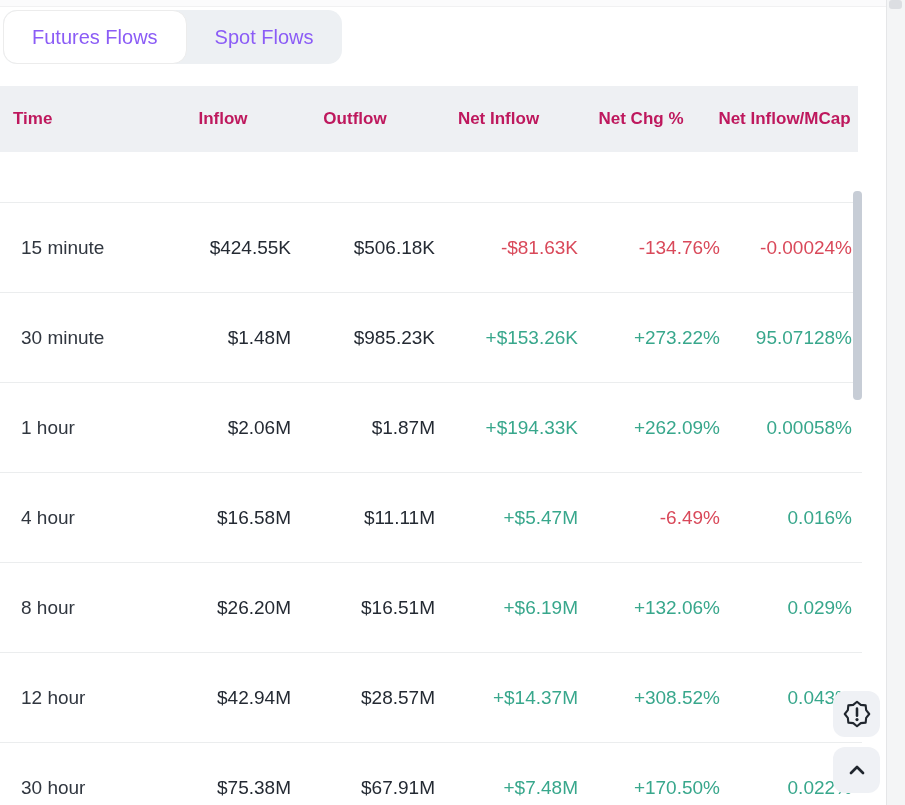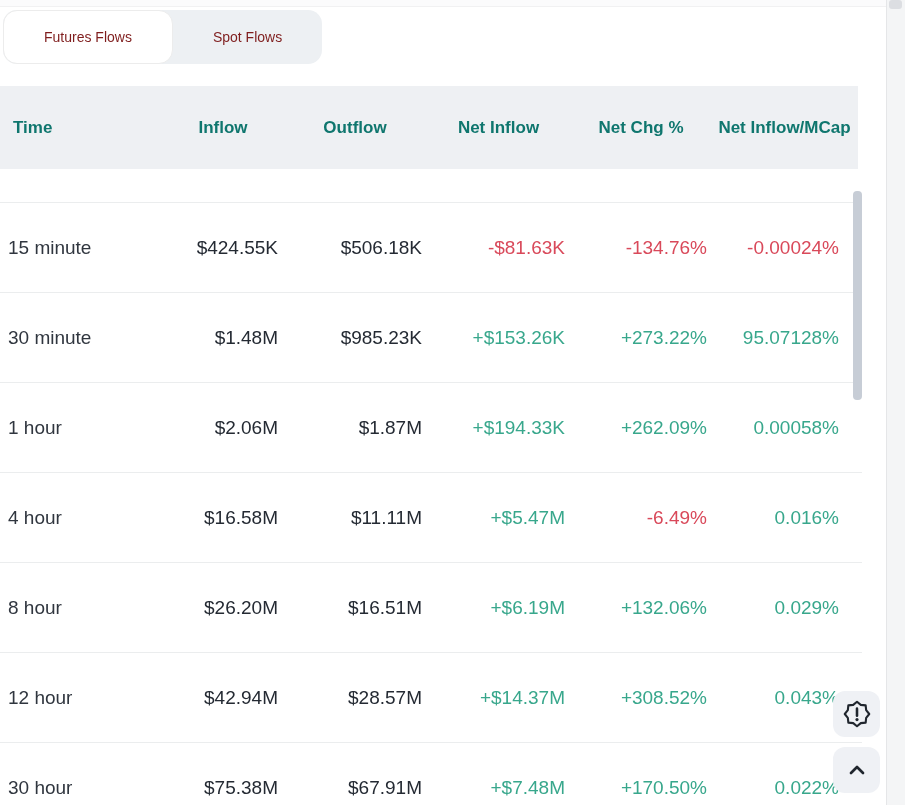--- a/index.html
+++ b/index.html
@@ -7,36 +7,36 @@
     font-family:"Liberation Sans","DejaVu Sans",sans-serif; }
   .stage { position:relative; width:905px; height:805px; background:#fff; }
 
   
   .top-strip { position:absolute; left:0; top:0; width:905px; height:7px;
     background:#fbfbfc; border-bottom:1px solid #f1f1f2; }
 
   
   .tabs { position:absolute; left:3px; top:10px; height:54px; display:inline-flex;
     background:#edf0f3; border-radius:14px; }
-  .tab { height:54px; display:flex; align-items:center; padding:0 40px;
-    font-size:14px; color:#7f1d1d; cursor:pointer; white-space:nowrap; border-radius:14px; }
+  .tab { height:54px; display:flex; align-items:center; padding:0 28px;
+    font-size:20px; color:#8b5cf6; cursor:pointer; white-space:nowrap; border-radius:14px; }
   .tab.active { background:#ffffff; border:1px solid #ececec; }
 
   
-  .thead { position:absolute; left:0; top:86px; width:858px; height:83px;
+  .thead { position:absolute; left:0; top:86px; width:858px; height:66px;
     background:#eef0f3; display:grid; align-items:center; padding-left:13px;
     grid-template-columns:150px 120px 144px 143px 142px 145px;
-    font-size:17px; font-weight:700; color:#0f766e; }
+    font-size:17px; font-weight:700; color:#be185d; }
   .hc { text-align:center; white-space:nowrap; }
   .hc.c1 { text-align:left; }
 
   
   .tbody { position:absolute; left:0; top:169px; width:862px; }
   .tspacer { height:33px; }
-  .trow { height:90px; display:grid; align-items:center; padding-left:8px;
+  .trow { height:90px; display:grid; align-items:center; padding-left:21px;
     grid-template-columns:150px 120px 144px 143px 142px 145px;
     border-top:1px solid #ebedee; font-size:19px; color:#242a33; background:#fff; }
   .cell { text-align:right; white-space:nowrap; }
   .cell.c1 { text-align:left; color:#30363f; }
   .trow .c6 { padding-right:13px; }
   .cell.up   { color:var(--up); }
   .cell.down { color:var(--down); }
 
   
   .vthumb { position:absolute; left:853px; top:191px; width:9px; height:209px;

